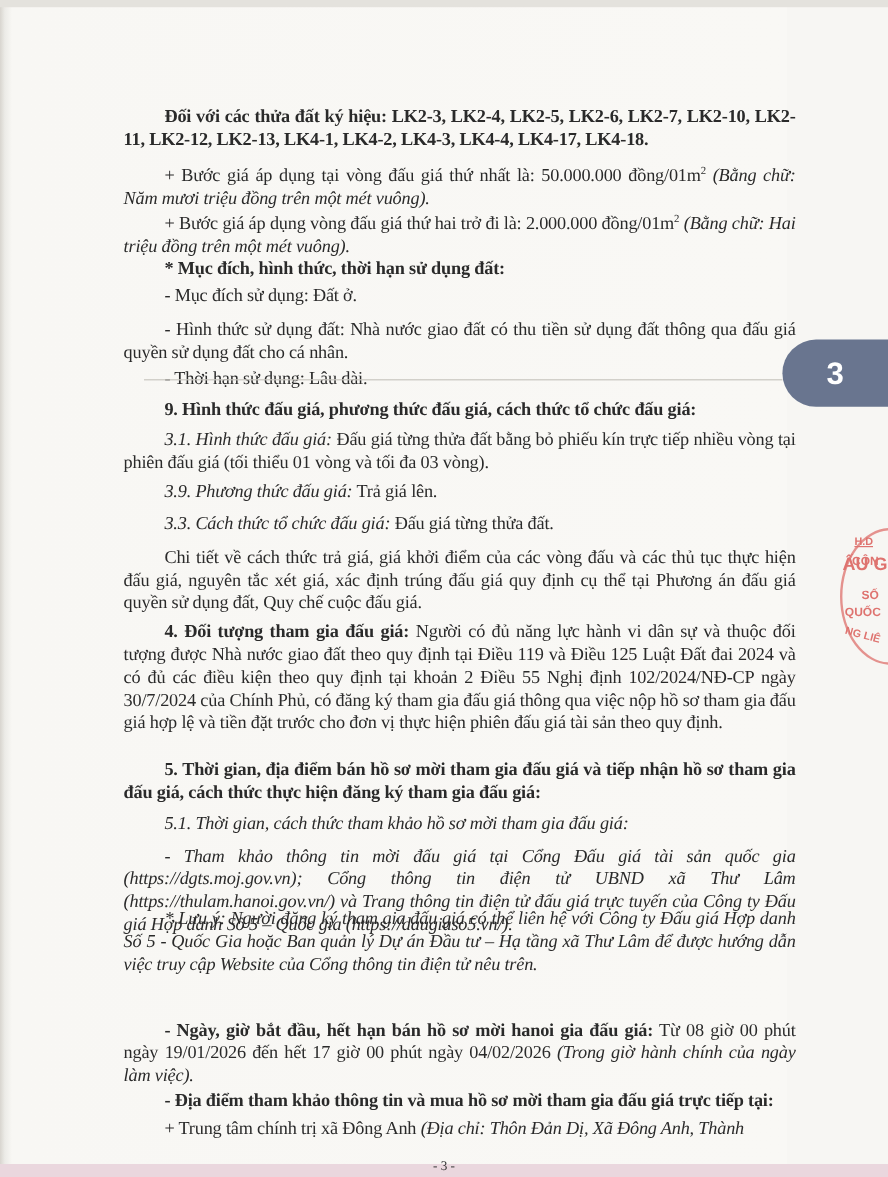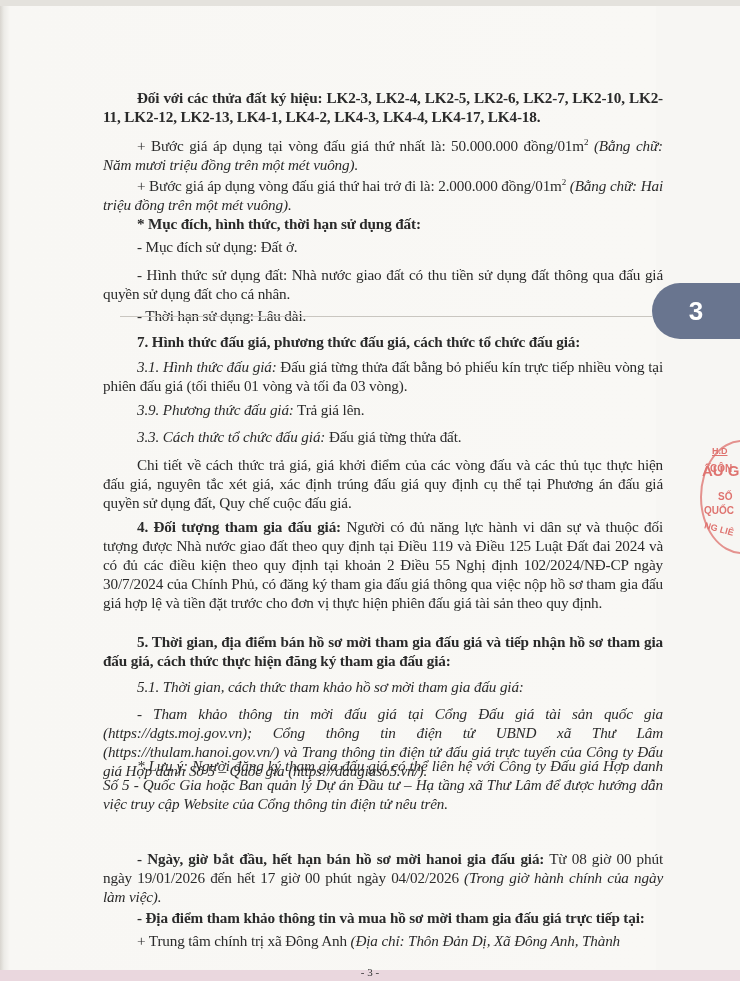--- a/index.html
+++ b/index.html
@@ -73,21 +73,21 @@
     <div class="p ind" style="top:173px;"><span>+ Bước giá áp dụng vòng đấu giá thứ hai trở đi là: 2.000.000 đồng/01m</span><sup style="font-size:9px;">2</sup><span class="i"> (Bằng chữ: Hai triệu đồng trên một mét vuông).</span></div>
 
     <div class="p ind b" style="top:214px;"><span>* Mục đích, hình thức, thời hạn sử dụng đất:</span></div>
 
     <div class="p ind" style="top:237px;"><span>- Mục đích sử dụng: Đất ở.</span></div>
 
     <div class="p ind" style="top:265px;"><span>- Hình thức sử dụng đất: Nhà nước giao đất có thu tiền sử dụng đất thông qua đấu giá quyền sử dụng đất cho cá nhân.</span></div>
 
     <div class="p ind" style="top:306px;"><span>- Thời hạn sử dụng: Lâu dài.</span></div>
 
-    <div class="p ind b" style="top:332px;"><span>7. Hình thức đấu giá, phương thức đấu giá, cách thức tổ chức đấu giá:</span></div>
+    <div class="p ind b" style="top:332px;"><span>9. Hình thức đấu giá, phương thức đấu giá, cách thức tổ chức đấu giá:</span></div>
 
     <div class="p ind" style="top:357px;"><span class="bi">3.1. Hình thức đấu giá:</span><span> Đấu giá từng thửa đất bằng bỏ phiếu kín trực tiếp nhiều vòng tại phiên đấu giá (tối thiểu 01 vòng và tối đa 03 vòng).</span></div>
 
     <div class="p ind" style="top:400px;"><span class="bi">3.9. Phương thức đấu giá:</span><span> Trả giá lên.</span></div>
 
     <div class="p ind" style="top:427px;"><span class="bi">3.3. Cách thức tổ chức đấu giá:</span><span> Đấu giá từng thửa đất.</span></div>
 
     <div class="p ind" style="top:455px;"><span>Chi tiết về cách thức trả giá, giá khởi điểm của các vòng đấu và các thủ tục thực hiện đấu giá, nguyên tắc xét giá, xác định trúng đấu giá quy định cụ thể tại Phương án đấu giá quyền sử dụng đất, Quy chế cuộc đấu giá.</span></div>
 
     <div class="p ind" style="top:517px;"><span class="b">4. Đối tượng tham gia đấu giá:</span><span> Người có đủ năng lực hành vi dân sự và thuộc đối tượng được Nhà nước giao đất theo quy định tại Điều 119 và Điều 125 Luật Đất đai 2024 và có đủ các điều kiện theo quy định tại khoản 2 Điều 55 Nghị định 102/2024/NĐ-CP ngày 30/7/2024 của Chính Phủ, có đăng ký tham gia đấu giá thông qua việc nộp hồ sơ tham gia đấu giá hợp lệ và tiền đặt trước cho đơn vị thực hiện phiên đấu giá tài sản theo quy định.</span></div>

